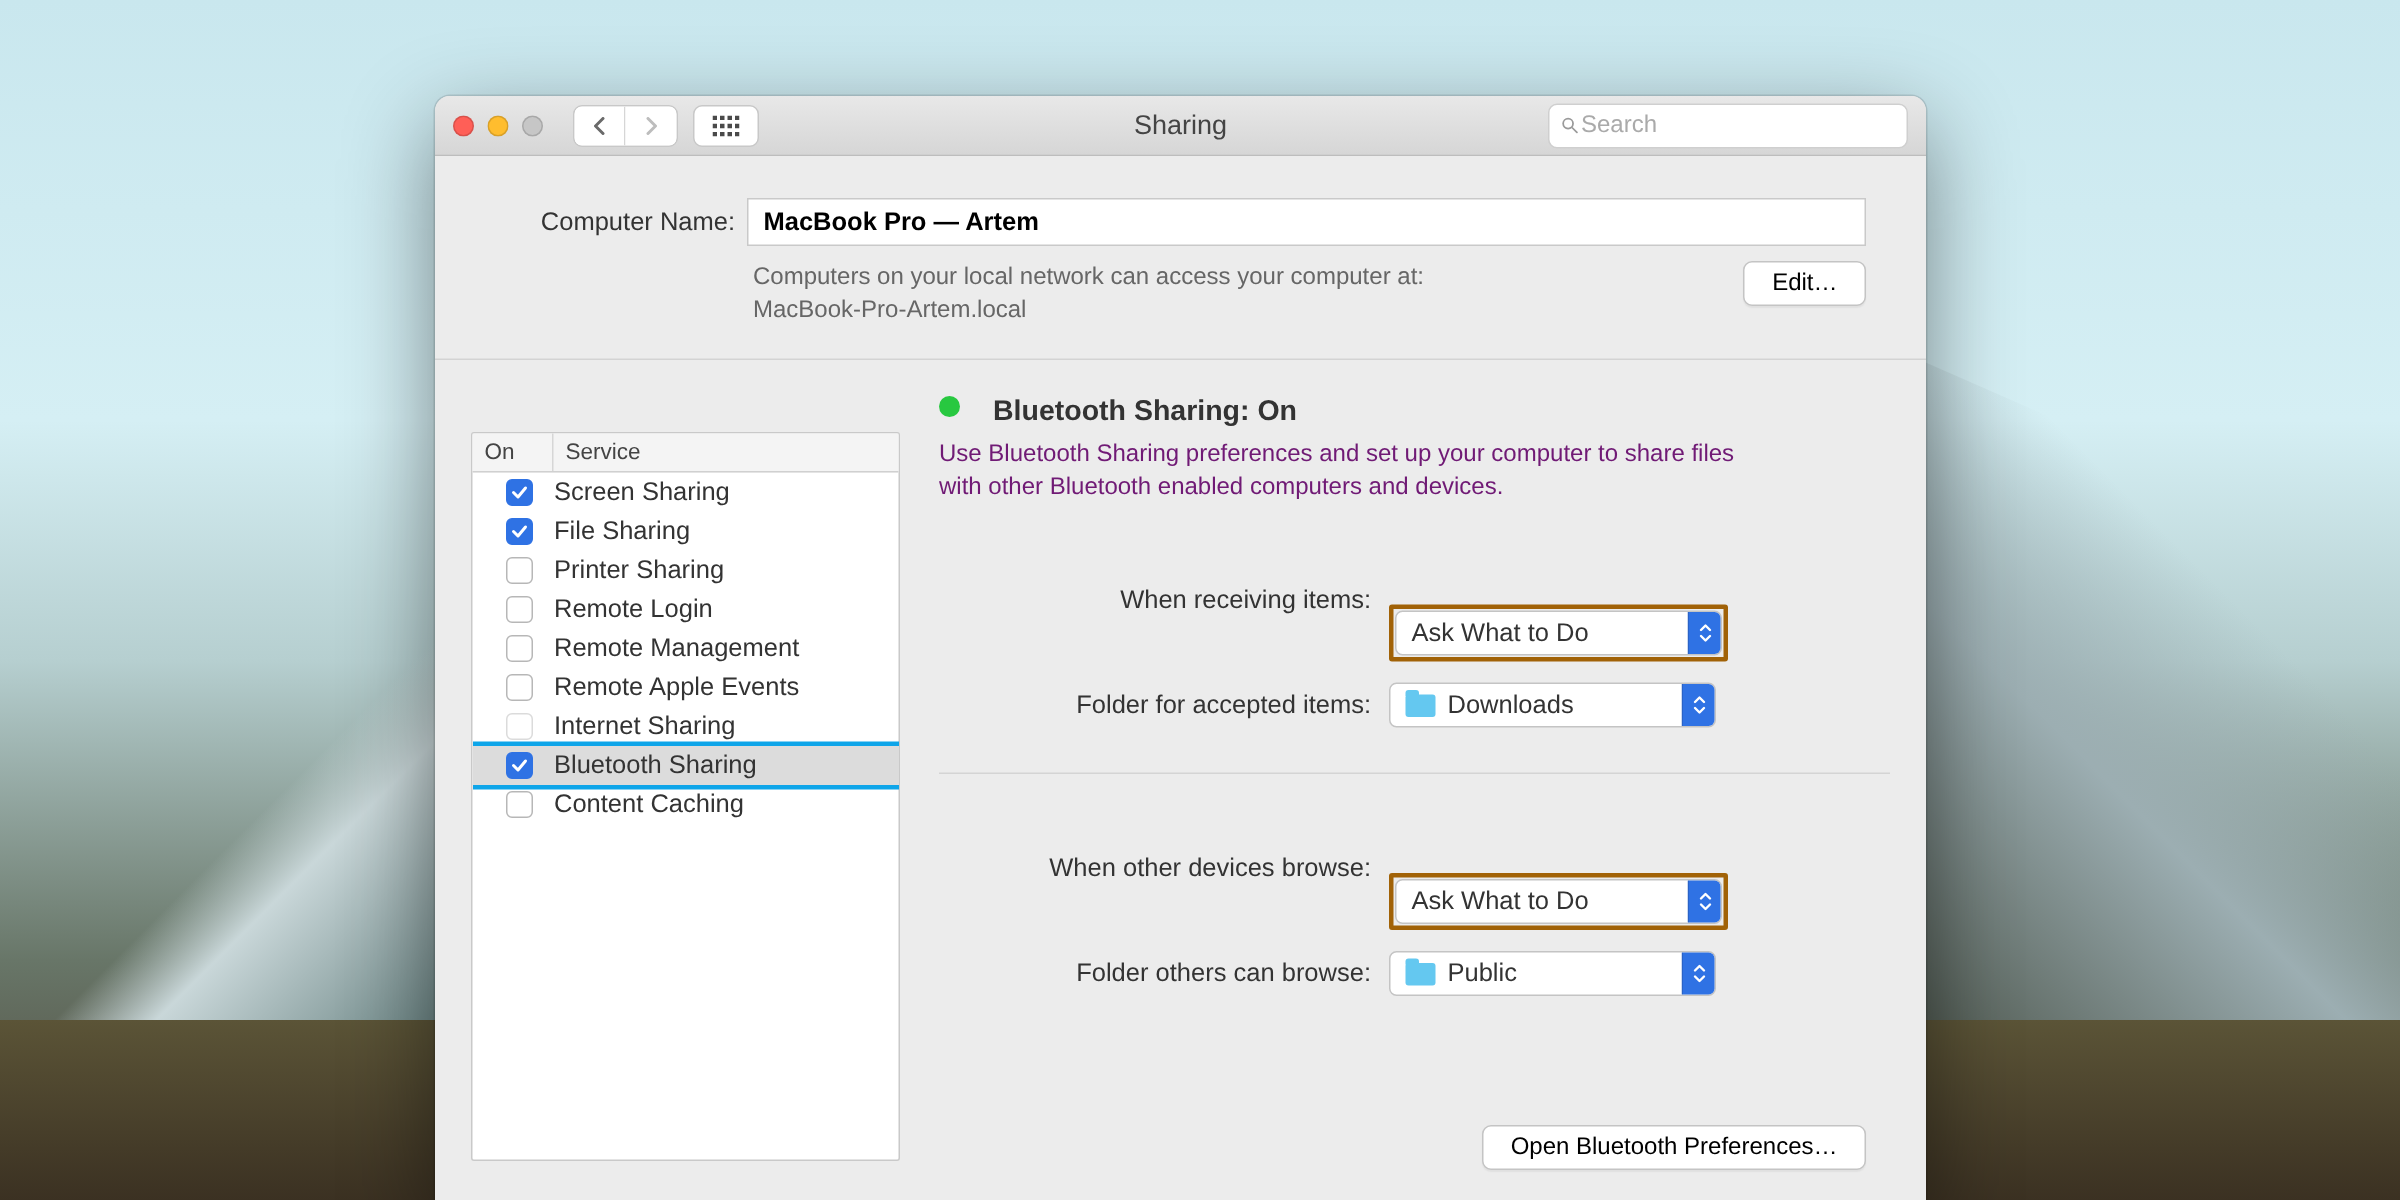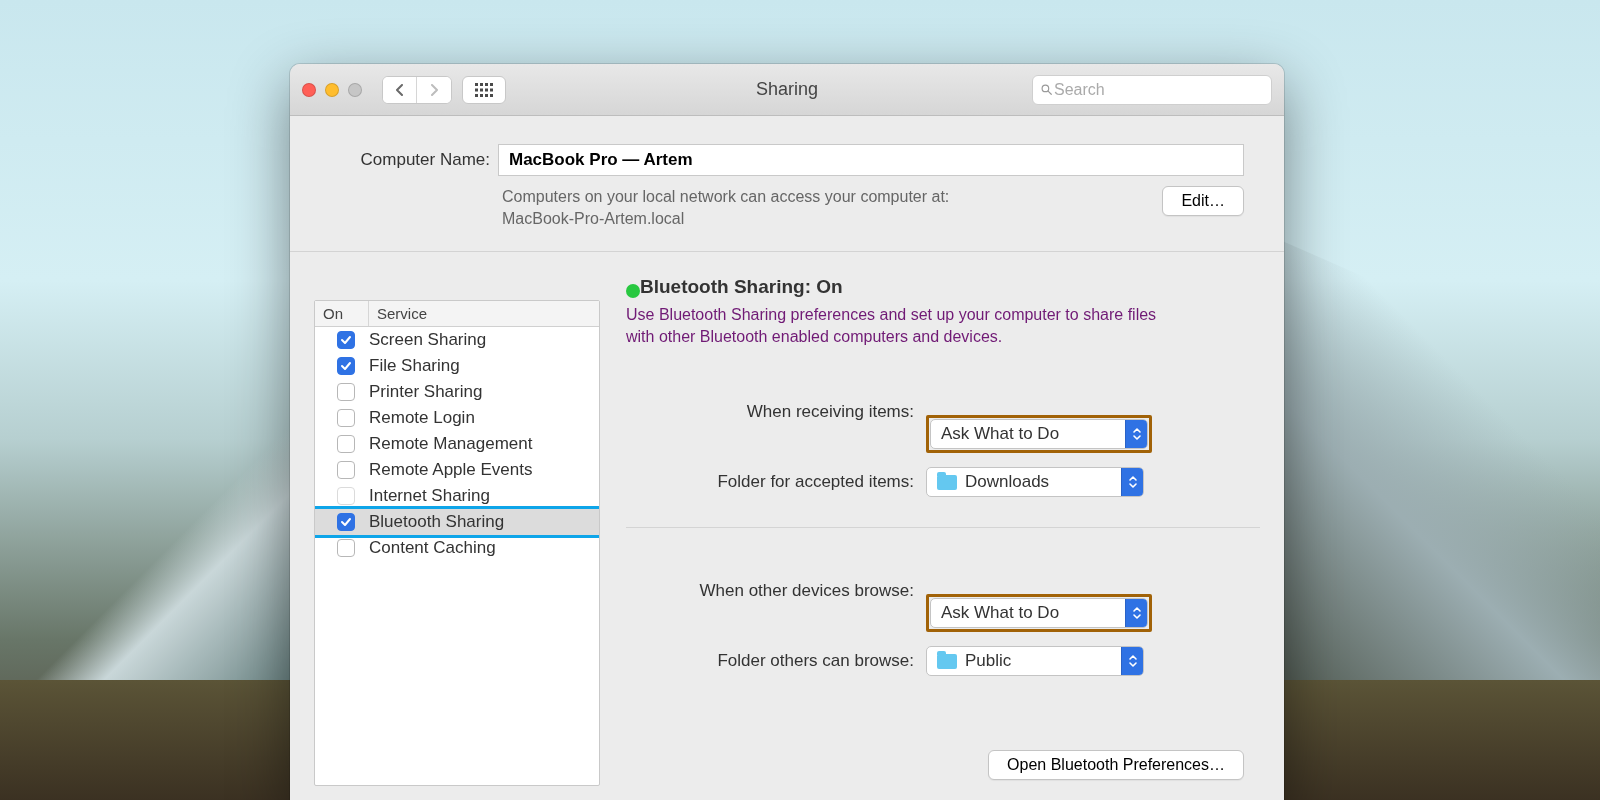--- a/index.html
+++ b/index.html
@@ -44,21 +44,21 @@
     top: 64px;
     width: 994px;
     height: 740px;
     background: #ececec;
     border-radius: 10px 10px 0 0;
     box-shadow: 0 20px 60px rgba(0,0,0,0.45), 0 0 0 1px rgba(0,0,0,0.12);
     overflow: hidden;
   }
 
   .titlebar {
-    height: 52px;
+    height: 40px;
     background: linear-gradient(to bottom, #e8e8e8, #d6d6d6);
     border-bottom: 1px solid #bdbdbd;
     display: flex;
     align-items: center;
     padding: 0 12px;
     gap: 10px;
     position: relative;
   }
   .traffic { display: flex; gap: 9px; margin-right: 10px; }
   .dot { width: 14px; height: 14px; border-radius: 50%; border: 0.5px solid rgba(0,0,0,0.15); }
@@ -202,21 +202,21 @@
   }
   .cb.checked svg { display: block; }
   .cb svg { display: none; }
   .cb.disabled { opacity: 0.5; }
 
   .detail {
     flex: 1;
     display: flex;
     flex-direction: column;
   }
-  .status-row { display: flex; align-items: flex-end; gap: 0; margin-bottom: 6px; }
+  .status-row { display: flex; align-items: flex-start; gap: 22px; margin-bottom: 6px; }
   .status-dot { width: 14px; height: 14px; border-radius: 50%; background: #28c840; }
   .status-title { font-size: 19px; font-weight: 600; color: #333; }
   .desc { color: #701a75; font-size: 16px; line-height: 1.35; margin-bottom: 24px; max-width: 560px; }
 
   .form-row {
     display: flex; align-items: center; margin-bottom: 14px;
   }
   .form-row .flabel {
     width: 300px; text-align: right; padding-right: 12px;
     font-size: 17px; color: #333;

